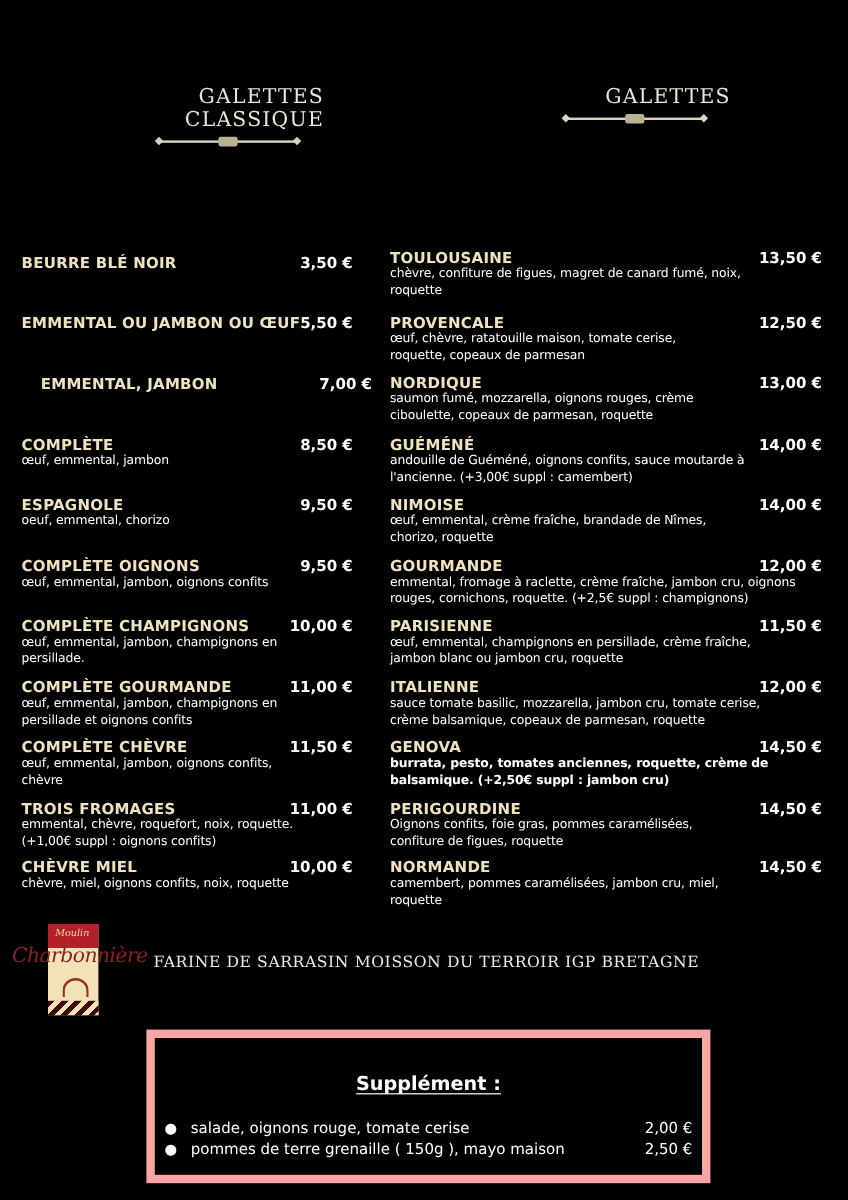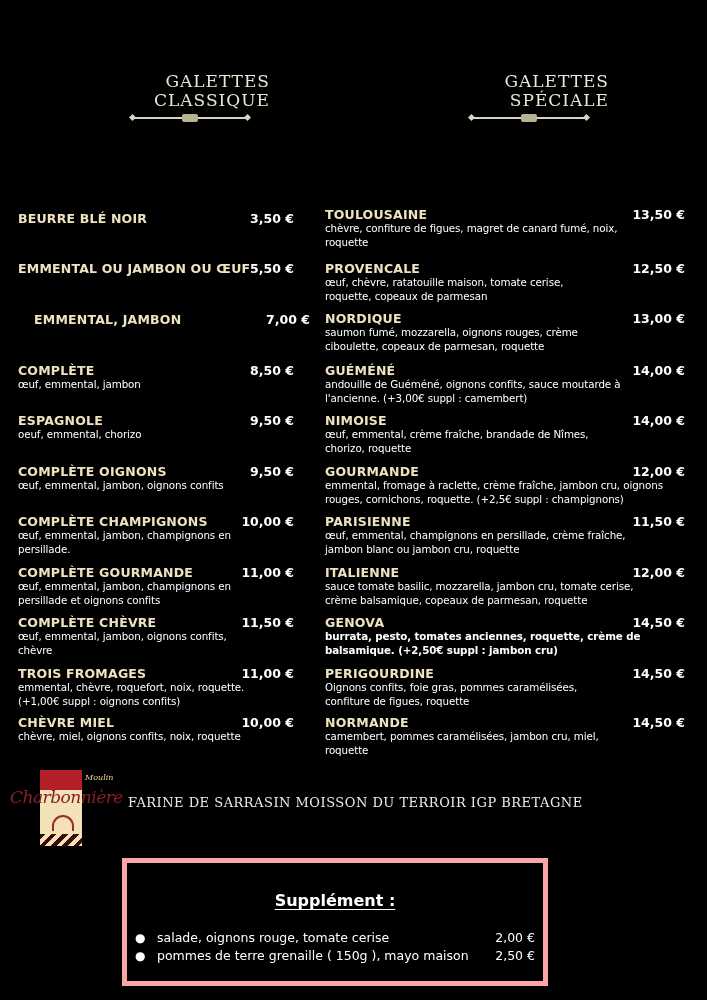--- a/index.html
+++ b/index.html
@@ -39,26 +39,26 @@
   .right .item .price { right: 0; }
   .right .item .desc { width: 370px; }
 
   .logo { position: absolute; left: 10px; top: 770px; width: 108px; height: 78px; }
   .logo .banner { position: absolute; left: 30px; top: 0; width: 42px; height: 76px; background: #f3e2b6; }
   .logo .banner .top { position: absolute; left: 0; top: 0; width: 42px; height: 20px; background: #b4202a; }
   .logo .banner .zig { position: absolute; left: 0; bottom: 0; width: 42px; height: 12px;
     background: repeating-linear-gradient(135deg, #3a0b0b 0 4px, #f3e2b6 4px 8px); }
   .logo .wheel { position: absolute; left: 42px; top: 45px; width: 18px; height: 14px; border: 2px solid #9b2a2a; border-bottom: none; border-radius: 12px 12px 0 0; }
   .logo .word { position: absolute; left: 0; top: 17px; font-family: "DejaVu Serif", serif; font-style: italic; font-size: 17px; color: #8b1f24; letter-spacing: -0.5px; }
-  .logo .moulin { position: absolute; left: 36px; top: 3px; font-family: "DejaVu Serif", serif; font-style: italic; font-size: 8px; color: #f0d9a0; margin-left: 39px; }
+  .logo .moulin { position: absolute; left: 36px; top: 3px; font-family: "DejaVu Serif", serif; font-style: italic; font-size: 8px; color: #f0d9a0; }
   .tagline { position: absolute; left: 128px; top: 795px; font-family: "DejaVu Serif", serif; font-size: 13px; color: #f0ebe0; letter-spacing: 0.5px; white-space: nowrap; }
 
   .supp-box {
-    position: absolute; left: 122px; top: 858px; width: 426px; height: 128px;
-    border: 5px solid #fca5a5; box-sizing: border-box; text-decoration: underline;
+    position: absolute; left: 122px; top: 858px; width: 470px; height: 128px;
+    border: 7px solid #fca5a5; box-sizing: border-box; text-decoration: underline;
   }
   .supp-title {
     position: absolute; left: 0; right: 0; top: 28px; text-align: center; font-weight: bold; font-size: 16px;
     color: #fff; text-decoration: underline; text-underline-offset: 3px;
   }
   .supp-list { position: absolute; left: 8px; right: 8px; top: 66px; }
   .supp-row { position: relative; height: 18px; font-size: 12.5px; line-height: 18px; }
   .supp-row .bullet { position: absolute; left: 0; top: 0; font-size: 12px; }
   .supp-row .label { position: absolute; left: 22px; }
   .supp-row .sprice { position: absolute; right: 0; }
@@ -71,21 +71,20 @@
   <span class="t">Classique</span>
   <div class="divider">
     <div class="line"></div>
       <div class="dot l"></div>
       <div class="knot"></div>
       <div class="dot r"></div>
   </div>
 </div>
 <div class="section-title" style="left:449px; top:72px; width:160px;">
   <span class="t">Galettes</span>
-  <span class="t">Spéciale</span>
   <div class="divider">
     <div class="line"></div>
       <div class="dot l"></div>
       <div class="knot"></div>
       <div class="dot r"></div>
   </div>
 </div>
 
 <div class="left">
   <div class="item" style="top:212px;">

